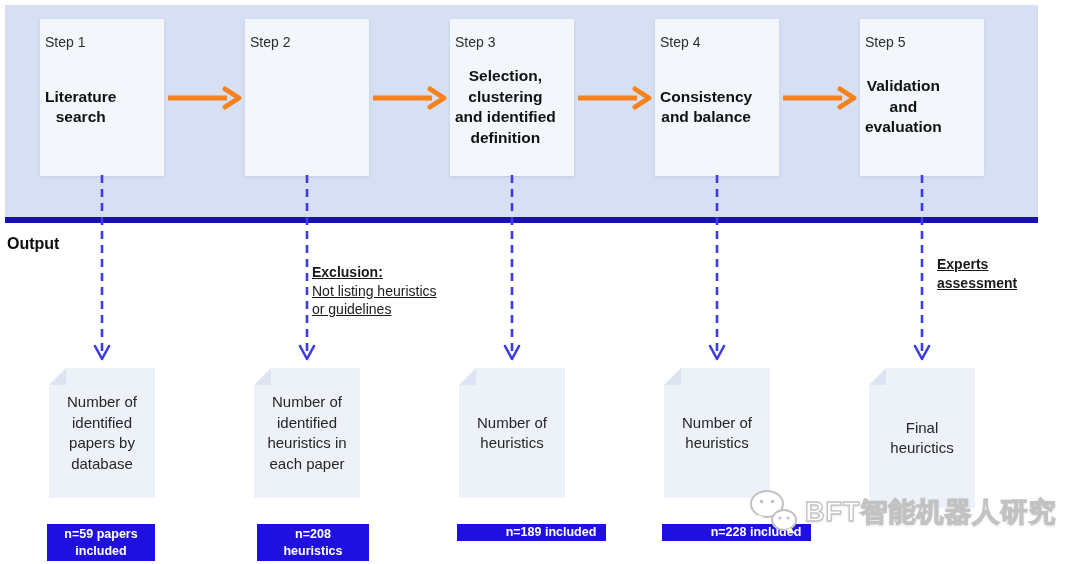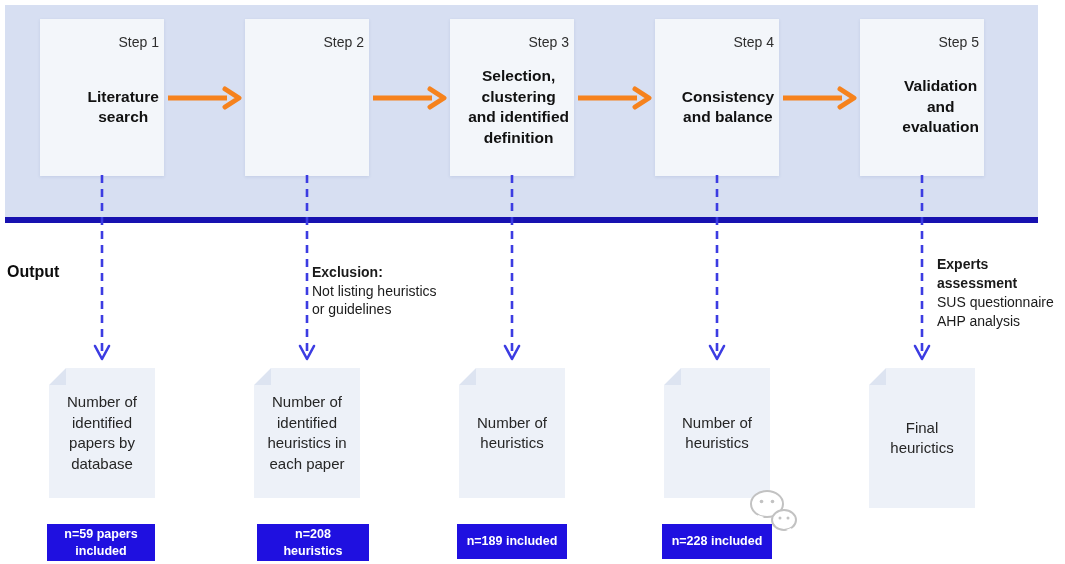--- a/index.html
+++ b/index.html
@@ -7,55 +7,55 @@
        font-family:"Liberation Sans", sans-serif;color:#1c1c1c;}
   .canvas{position:absolute;inset:0;}
 
   
   .band{position:absolute;left:5px;top:5px;width:1033px;height:212px;background:#d7dff2;}
   .divider{position:absolute;left:5px;top:217px;width:1033px;height:6px;background:#1711b0;}
 
   
   .step-box{position:absolute;top:19px;width:124px;height:157px;background:#f3f6fa;
             box-shadow:0 1px 3px rgba(50,70,130,.12);
-            display:flex;flex-direction:column;align-items:flex-end;
+            display:flex;flex-direction:column;align-items:flex-start;
             padding:15px 5px 12px;box-sizing:border-box;}
   .step-label{font-size:14px;color:#2e2e2e;}
   .step-title{font-weight:bold;font-size:15.5px;line-height:20.5px;color:#111;
               text-align:center;white-space:pre-line;margin:auto 0;}
 
   
   .arrow-h{position:absolute;top:86px;width:78px;height:24px;}
 
   
   .dash-arrow{position:absolute;top:175px;width:22px;height:192px;}
 
   
-  .output-label{position:absolute;left:7px;top:235px;font-weight:bold;font-size:16px;color:#0d0d0d;margin-top:28px;}
+  .output-label{position:absolute;left:7px;top:235px;font-weight:bold;font-size:16px;color:#0d0d0d;}
 
   
-  .note{position:absolute;font-size:14px;line-height:18.5px;color:#1a1a1a;}
+  .note{position:absolute;font-size:14px;line-height:18.5px;color:#1a1a1a;text-decoration:underline;}
   .note-heading{font-weight:bold;white-space:pre-line;}
   .note-body{white-space:pre-line;}
 
   
   .out-box{position:absolute;top:368px;width:106px;height:130px;background:#edf1f8;
            clip-path:polygon(17px 0,100% 0,100% 100%,0 100%,0 17px);
            display:flex;align-items:center;justify-content:center;text-align:center;}
   .out-box.short{height:140px;}
   .fold{position:absolute;left:0;top:0;width:17px;height:17px;background:#dde4f1;
         clip-path:polygon(100% 0,100% 100%,0 100%);}
   .out-text{font-size:15px;line-height:20.5px;color:#262626;white-space:pre-line;padding:0 4px;}
 
   
   .badge{position:absolute;top:524px;background:#1f10e0;color:#ffffff;font-weight:bold;
          font-size:12.5px;line-height:16.5px;display:flex;align-items:center;justify-content:center;
          text-align:center;white-space:pre-line;}
   .badge.tall{height:37px;}
-  .badge.slim{height:35px;}
+  .badge.slim{height:17px;padding-left:39px;}
 
   
   .watermark{position:absolute;left:747px;top:487px;display:flex;align-items:center;gap:6px;z-index:6;}
   .watermark-text{font-size:27px;font-weight:bold;color:#ffffff;letter-spacing:1px;
                   -webkit-text-stroke:1.3px #c2c2c2;
                   text-shadow:0 1px 3px rgba(130,130,130,.35);}
 </style>
 </head>
 <body>
 
@@ -132,22 +132,20 @@
   <div class="output-label">Output</div>
 
   <div class="note" style="left:312px;top:263px">
     <div class="note-heading">Exclusion:</div>
     <div class="note-body">Not listing heuristics
 or guidelines</div>
   </div>
   <div class="note" style="left:937px;top:255px;line-height:19px">
     <div class="note-heading">Experts
 assessment</div>
-    <div class="note-body">SUS questionnaire
-AHP analysis</div>
   </div>
 
   <div class="out-box" style="left:49px">
     <div class="fold"></div>
     <div class="out-text">Number of
 identified
 papers by
 database</div>
   </div>
   <div class="out-box" style="left:254px">
@@ -186,15 +184,16 @@
         <ellipse cx="20" cy="17" rx="16" ry="13"></ellipse>
         <path d="M11 28 L7 36 L17 30 Z" stroke="none"></path>
         <ellipse cx="37" cy="33" rx="12" ry="10"></ellipse>
         <path d="M44 41 L48 47 L39 43 Z" stroke="none"></path>
       </g>
       <circle cx="14.5" cy="14.5" r="1.8" fill="#c2c2c2"></circle>
       <circle cx="25.5" cy="14.5" r="1.8" fill="#c2c2c2"></circle>
       <circle cx="33" cy="31" r="1.5" fill="#c2c2c2"></circle>
       <circle cx="41" cy="31" r="1.5" fill="#c2c2c2"></circle>
     </svg>
+    <span class="watermark-text">BFT智能机器人研究</span>
   </div>
 
 </div>
 
 </body></html>

